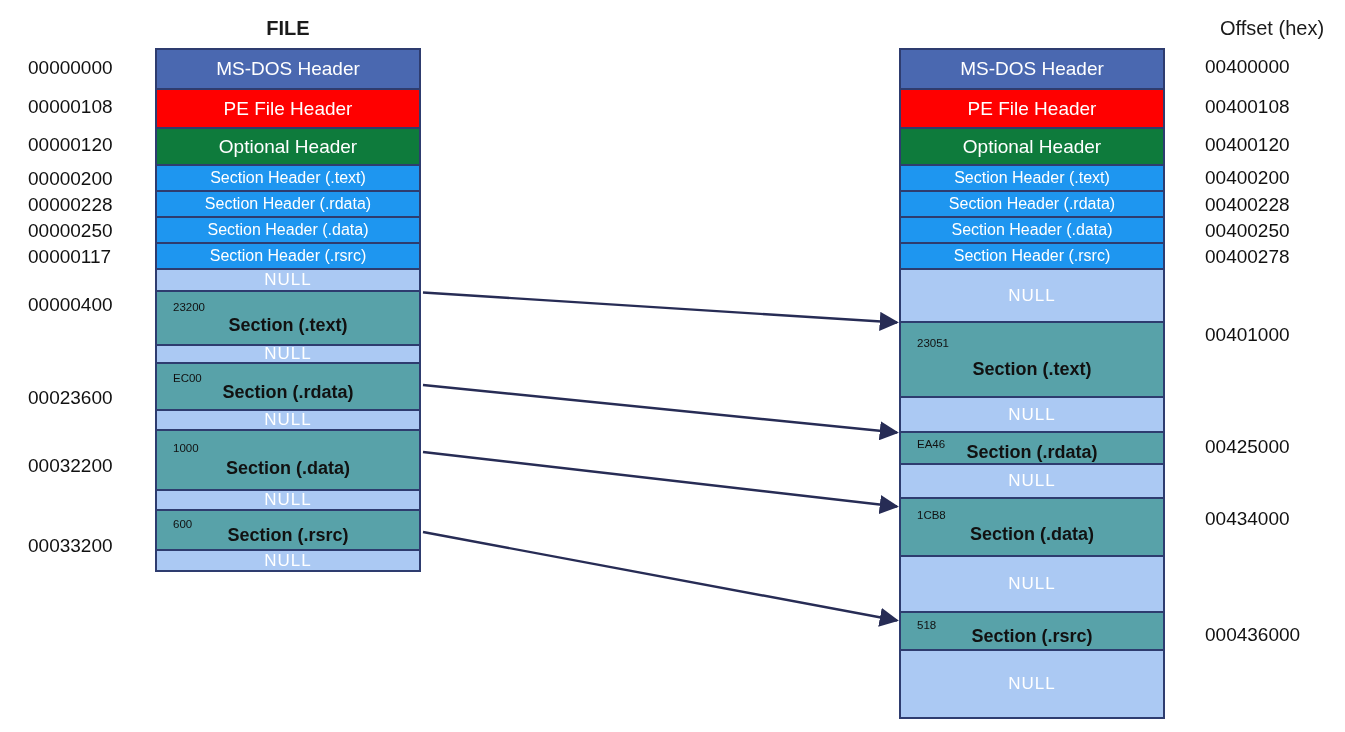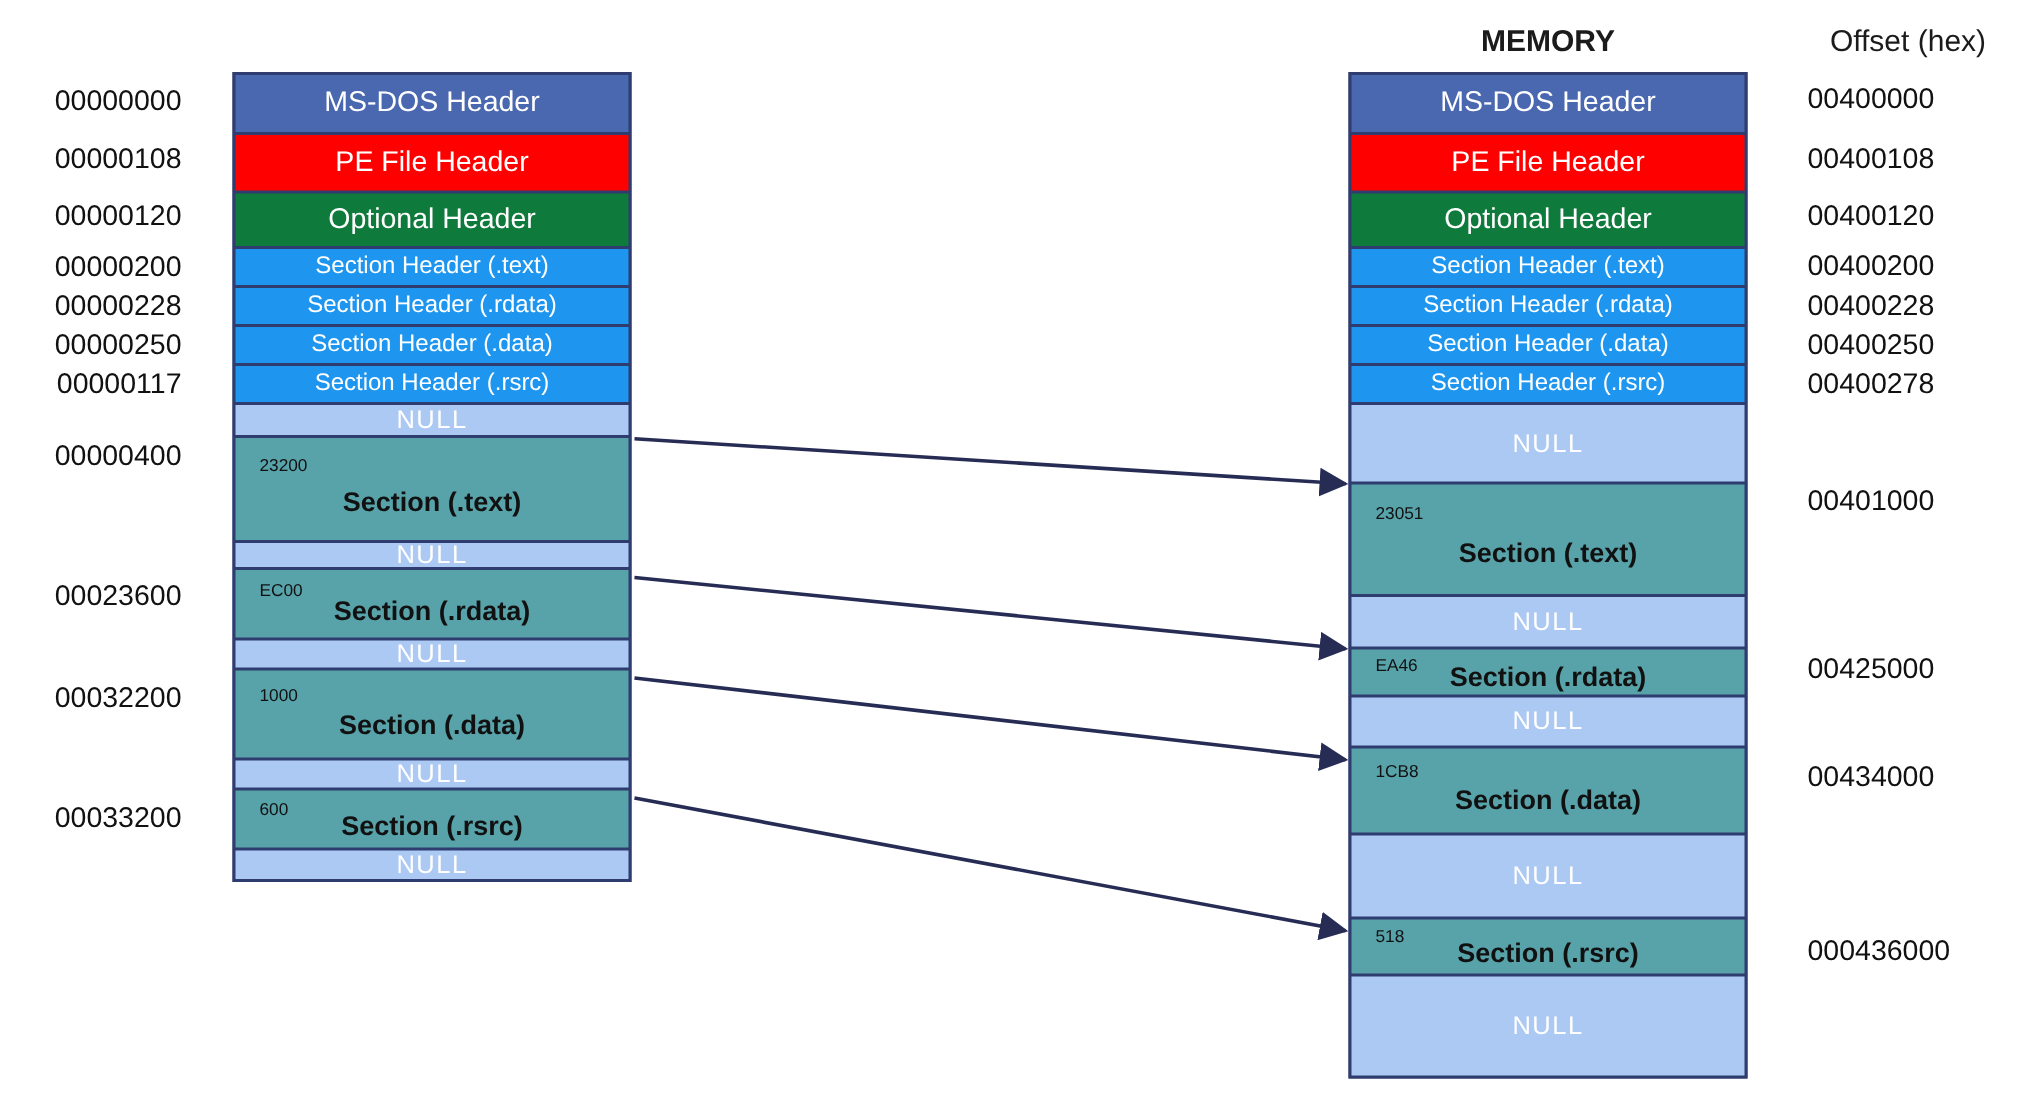--- a/index.html
+++ b/index.html
@@ -36,32 +36,32 @@
   .r-sh .row-label{font-size:16px;}
   .r-null .row-label{font-size:17px;letter-spacing:1px;}
   .size-label{
     position:absolute;left:16px;top:20%;font-size:11.5px;color:#111111;line-height:11px;
   }
   .sect-label{
     position:absolute;left:0;right:0;top:63%;transform:translateY(-50%);
     text-align:center;font-weight:bold;font-size:18px;color:#111111;white-space:nowrap;
   }
   .off{position:absolute;font-size:19px;color:#111111;line-height:22px;white-space:nowrap;}
-  .off-file{left:16px;width:105px;text-align:right;}
+  .off-file{left:28px;width:105px;text-align:left;}
   .off-mem{left:1205px;width:140px;text-align:left;}
   .arrows{position:absolute;left:0;top:0;pointer-events:none;}
   .arrow{stroke:var(--arrow-navy);stroke-width:2.4;fill:none;}
   .arrowhead{fill:var(--arrow-navy);}
 </style>
 </head>
 <body>
 
 <div class="canvas">
 
-  <div class="col-title mem-title">MEMORY</div>
+  <div class="col-title file-title">FILE</div>
   <div class="offset-title">Offset (hex)</div>
 
   <div class="off off-file" style="top:57px">00000000</div>
   <div class="off off-file" style="top:96px">00000108</div>
   <div class="off off-file" style="top:134px">00000120</div>
   <div class="off off-file" style="top:168px">00000200</div>
   <div class="off off-file" style="top:194px">00000228</div>
   <div class="off off-file" style="top:220px">00000250</div>
   <div class="off off-file" style="top:246px">00000117</div>
   <div class="off off-file" style="top:294px">00000400</div>
@@ -87,21 +87,21 @@
       </div>
     <div class="row r-sh bg-sh" style="height:24px">
         <span class="row-label">Section Header (.data)</span>
       </div>
     <div class="row r-sh bg-sh" style="height:24px">
         <span class="row-label">Section Header (.rsrc)</span>
       </div>
     <div class="row r-null bg-null" style="height:20px">
         <span class="row-label">NULL</span>
       </div>
-    <div class="row r-sect bg-sect" style="height:68px">
+    <div class="row r-sect bg-sect" style="height:52px">
       <span class="size-label">23200</span>
       <span class="sect-label">Section (.text)</span>
     </div>
     <div class="row r-null bg-null" style="height:16px">
         <span class="row-label">NULL</span>
       </div>
     <div class="row r-sect bg-sect" style="height:45px">
       <span class="size-label">EC00</span>
       <span class="sect-label">Section (.rdata)</span>
     </div>

